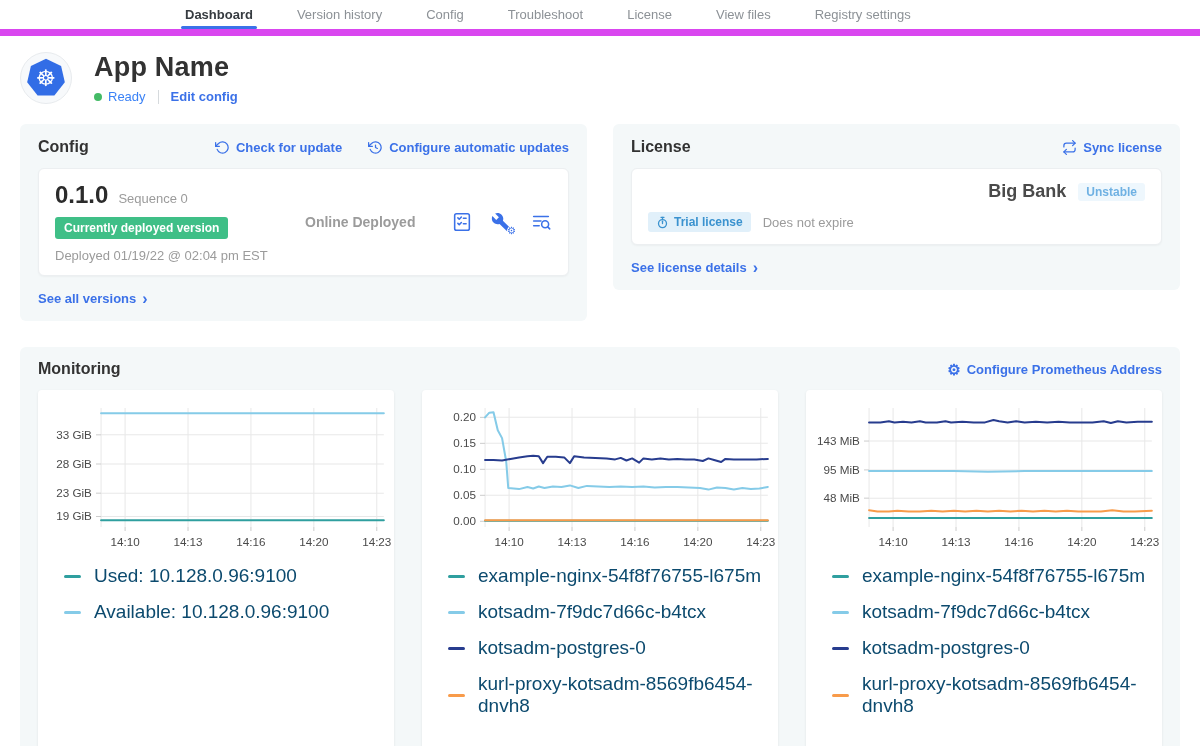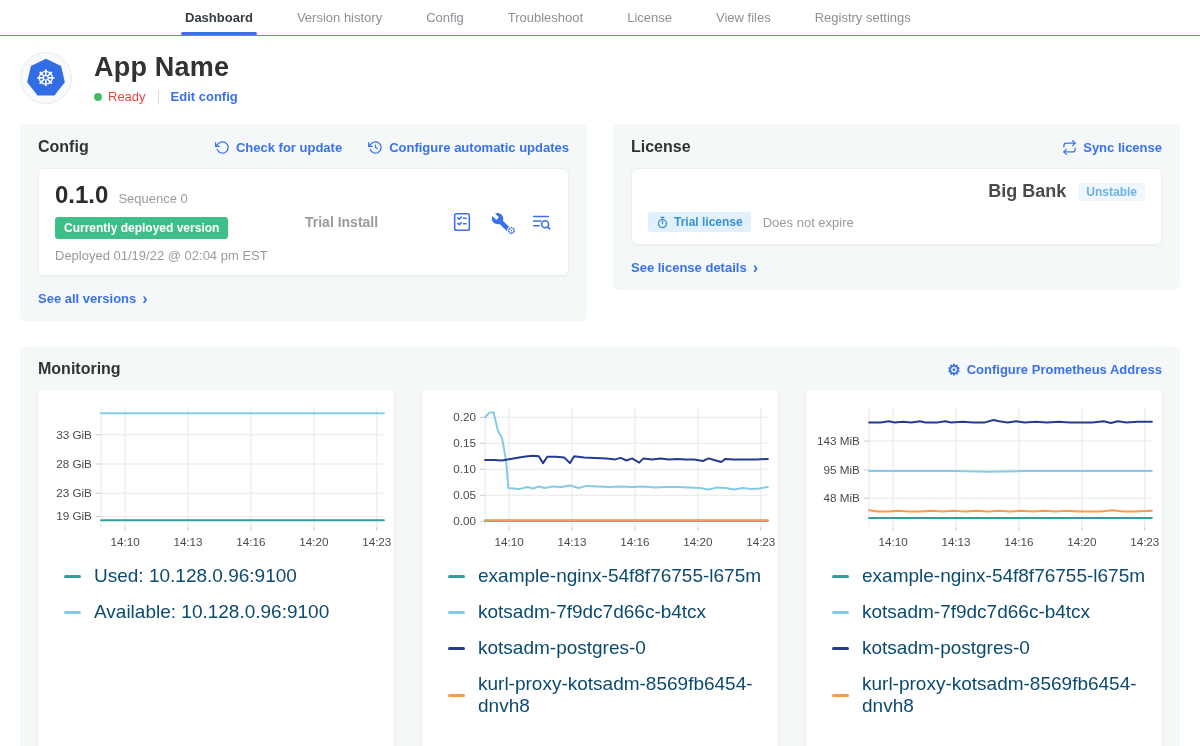--- a/index.html
+++ b/index.html
@@ -1,36 +1,36 @@
 <!DOCTYPE html>
 <html><head>
 <meta charset="utf-8">
 <style>
   * { margin:0; padding:0; box-sizing:border-box; }
   html,body { width:1200px; height:746px; overflow:hidden; background:#fff;
     font-family:"Liberation Sans", sans-serif; color:#323232; }
 
   
-  .nav { height:36px; border-bottom:1px solid #d946ef; display:flex; align-items:stretch;
+  .nav { height:36px; border-bottom:7px solid #d946ef; display:flex; align-items:stretch;
     padding-left:185px; background:#fff; }
   .nav-tab { position:relative; display:flex; align-items:center; margin-right:44px;
     font-size:13px; color:#8c9196; cursor:pointer; white-space:nowrap; }
   .nav-tab.active { color:#363b40; font-weight:bold; }
   .nav-tab.active::after { content:""; position:absolute; left:-4px; right:-4px; bottom:0;
     height:3px; background:#3b71e8; border-radius:2px; }
 
   
   .app-header { display:flex; align-items:center; padding:16px 20px 10px 20px; }
   .app-logo { width:52px; height:52px; border-radius:50%; background:#f7f9fb;
     border:1px solid #e8ebee; display:flex; align-items:center; justify-content:center; }
   .app-meta { margin-left:22px; }
   .app-title { font-size:27px; font-weight:bold; color:#323232; letter-spacing:.2px; }
   .app-status-row { display:flex; align-items:center; margin-top:6px; font-size:13px; }
   .status-dot { width:8px; height:8px; border-radius:50%; background:#44bb66; margin-right:6px; }
-  .status-text { color:#ef4444;text-align:right; }
+  .status-text { color:#3b82f6;text-align:right; }
   .vdiv { width:1px; height:14px; background:#d6dadd; margin:0 12px; }
   a.link { color:#3b71e8; font-weight:bold; text-decoration:none; cursor:pointer; font-size:13px;
     display:inline-flex; align-items:center; gap:6px; }
   .chev { font-size:16px; line-height:1; font-weight:bold; }
 
   
   .cards-row { display:flex; align-items:flex-start; gap:26px; padding:0 20px; margin-top:10px; }
   .card { flex:1; background:#f4f8f9; border-radius:6px; padding:14px 18px; }
   .card-head { display:flex; align-items:center; justify-content:space-between; }
   .card-title { font-size:16px; font-weight:bold; color:#323232; }
@@ -137,21 +137,21 @@
 
     <div class="inner-card ver-inner">
       <div class="ver-left">
         <div class="ver-num-row">
           <span class="ver-num">0.1.0</span>
           <span class="ver-seq">Sequence 0</span>
         </div>
         <span class="deployed-badge">Currently deployed version</span>
         <div class="deployed-at">Deployed 01/19/22 @ 02:04 pm EST</div>
       </div>
-      <div class="ver-mid">Trial Install</div>
+      <div class="ver-mid">Online Deployed</div>
       <div class="ver-actions">
         <span class="icon-btn">
           <svg width="22" height="22" viewBox="0 0 24 24" class="icon-stroke" style="stroke-width:1.7;">
             <rect x="4" y="3" width="16" height="18" rx="2"></rect>
             <polyline points="7.5 7.5 9 9 11.3 6.6"></polyline>
               <line x1="13.5" y1="8" x2="16.5" y2="8"></line>
             <polyline points="7.5 13.5 9 15 11.3 12.6"></polyline>
               <line x1="13.5" y1="14" x2="16.5" y2="14"></line>
           </svg>
         </span>

